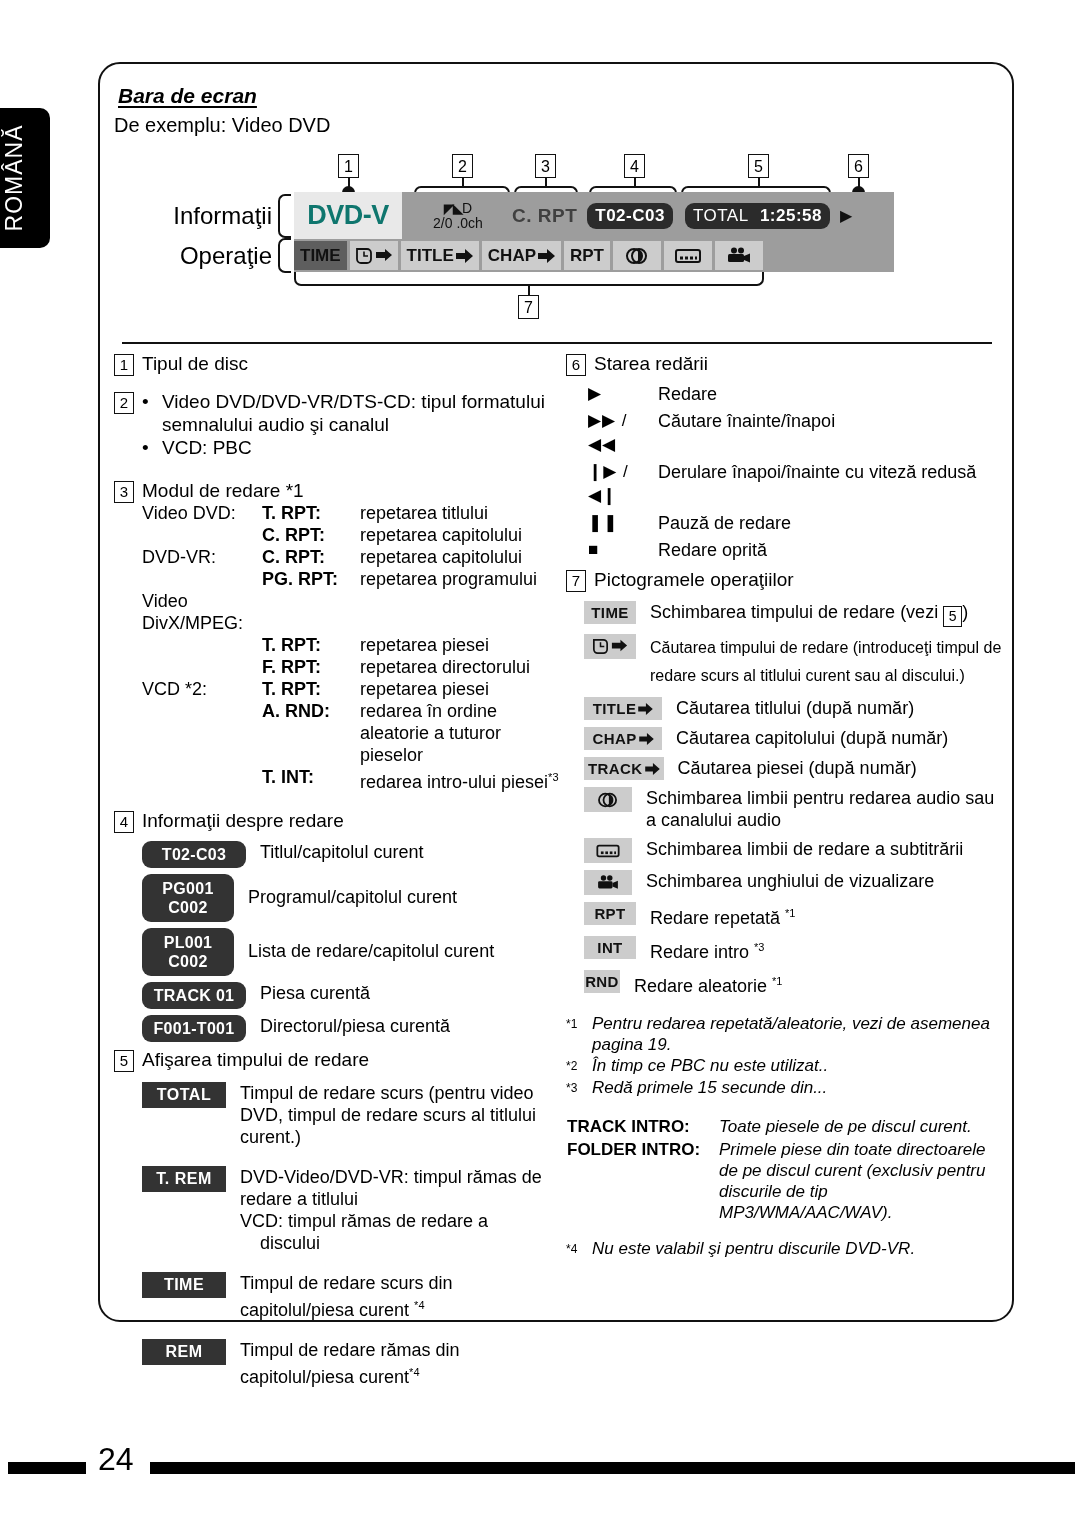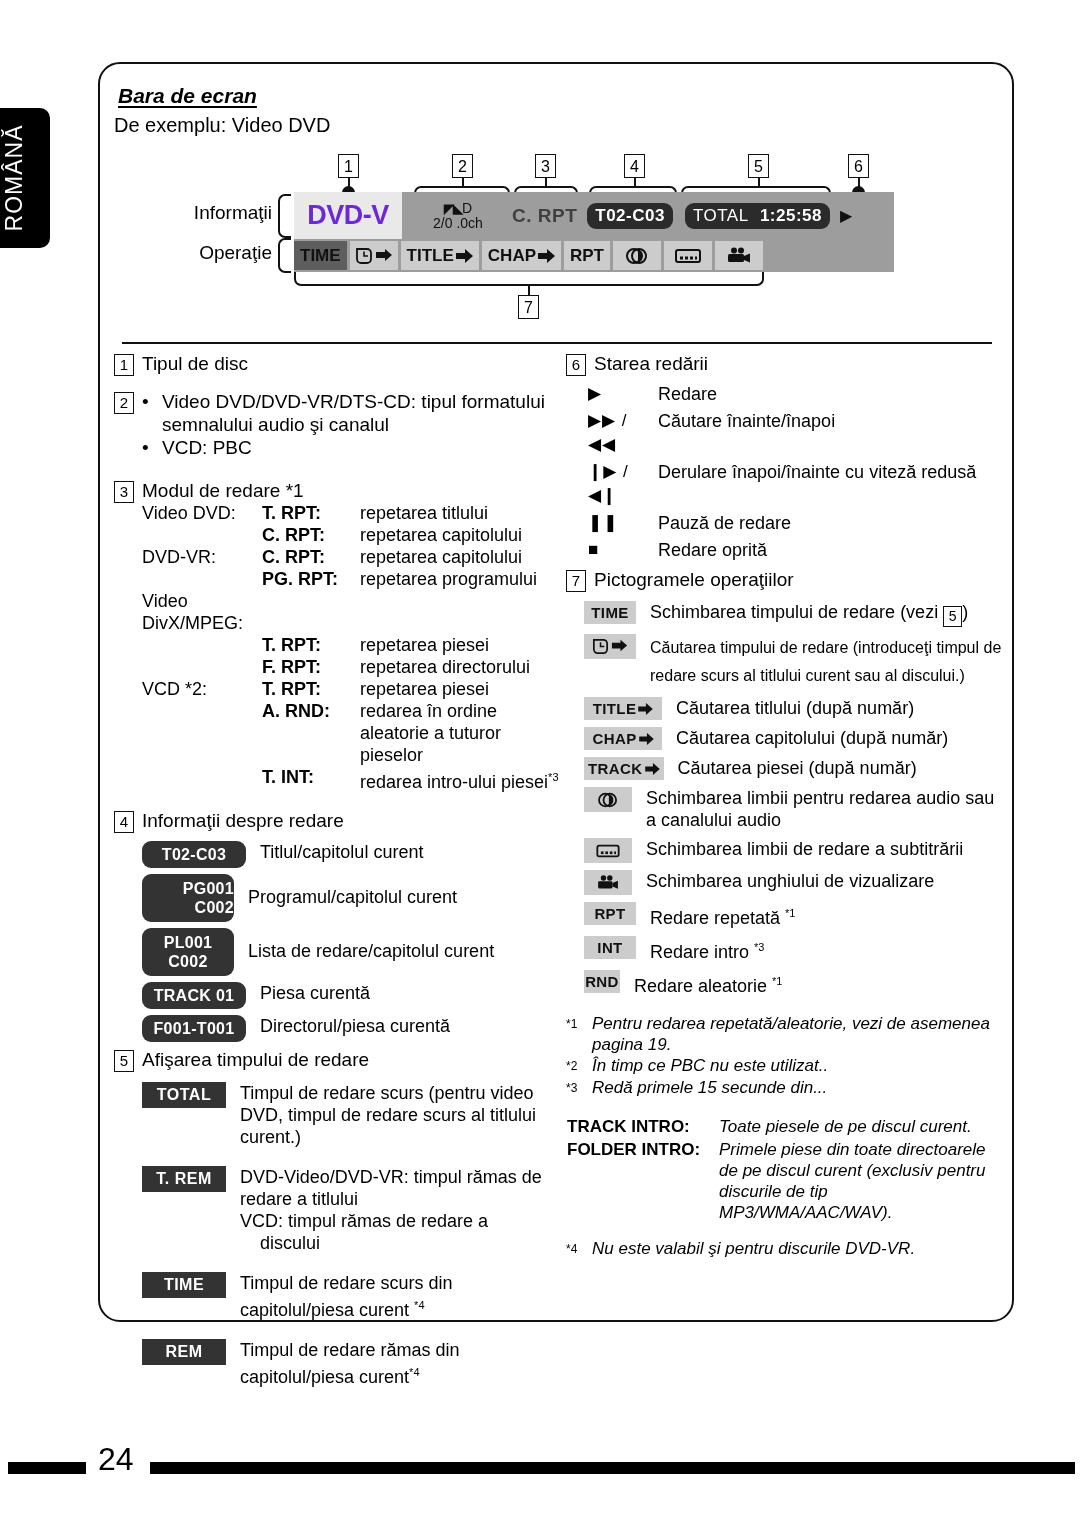--- a/index.html
+++ b/index.html
@@ -121,21 +121,21 @@
     position: absolute;
     width: 13px;
     border: 2px solid #111;
     border-right: none;
     border-radius: 7px 0 0 7px;
     box-sizing: border-box;
   }
 
   .side-label {
     position: absolute;
-    font-size: 19px;
+    font-size: 24px;
     text-align: right;
   }
 
   
   #screenbar {
     position: absolute;
     left: 194px;
     top: 48px;
     width: 600px;
     height: 80px;
@@ -150,21 +150,21 @@
   }
   #disc-type {
     width: 108px;
     height: 47px;
     background: #e9e9e9;
     display: flex;
     align-items: center;
     justify-content: center;
     font-size: 27px;
     font-weight: bold;
-    color: #6d28d9;
+    color: #0f766e;
     letter-spacing: -0.5px;
   }
   #audio-fmt {
     width: 96px;
     text-align: center;
     font-size: 14px;
     line-height: 15px;
     color: #111;
     margin-left: 8px;
   }
@@ -660,21 +660,21 @@
       <div class="heading">Informaţii despre redare</div>
     </div>
     <div id="info-badges" style="margin-top:8px; margin-left:28px;">
         <div class="badge-row">
           <div class="badge-dark" style="width: 104px; height: 27px;">
             <div>T02-C03</div>
           </div>
           <div class="badge-label">Titlul/capitolul curent</div>
         </div>
         <div class="badge-row">
-          <div class="badge-dark" style="width: 92px; height: 48px; align-items: flex-end;">
+          <div class="badge-dark" style="width: 92px; height: 48px;">
             <div>PG001</div>
             <div>C002</div>
           </div>
           <div class="badge-label" style="margin-top: 12px;">Programul/capitolul curent</div>
         </div>
         <div class="badge-row">
           <div class="badge-dark" style="width: 92px; height: 48px;">
             <div>PL001</div>
             <div>C002</div>
           </div>

